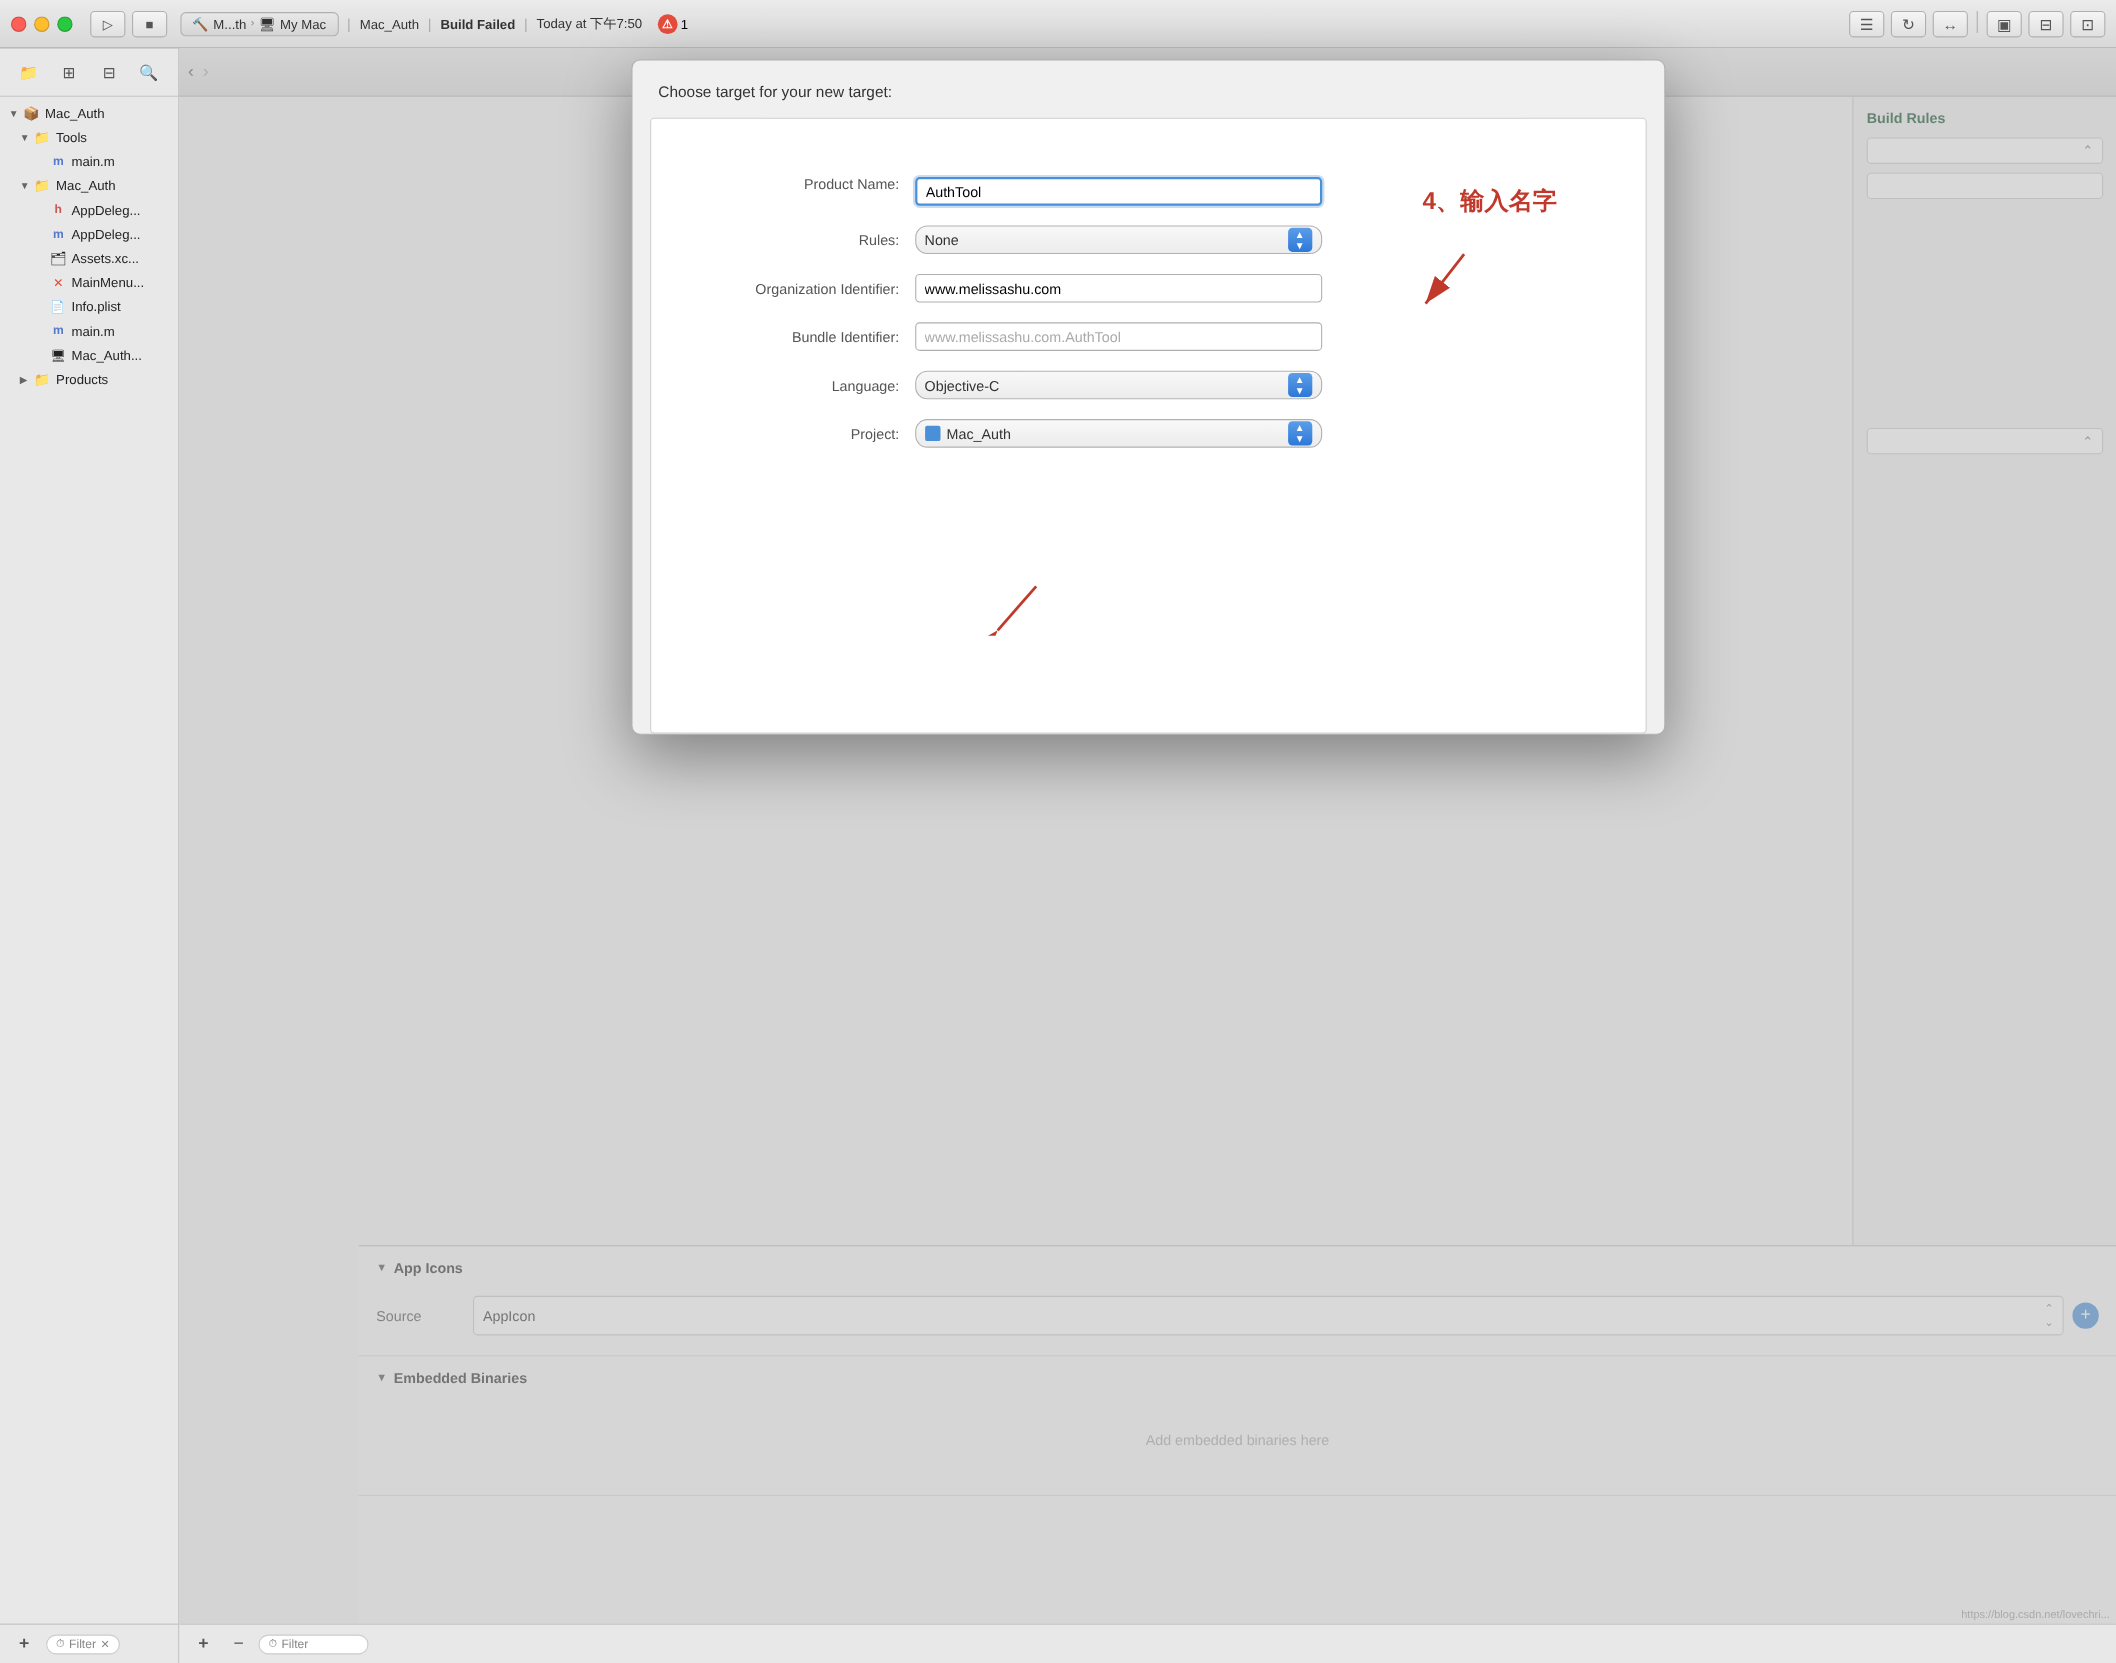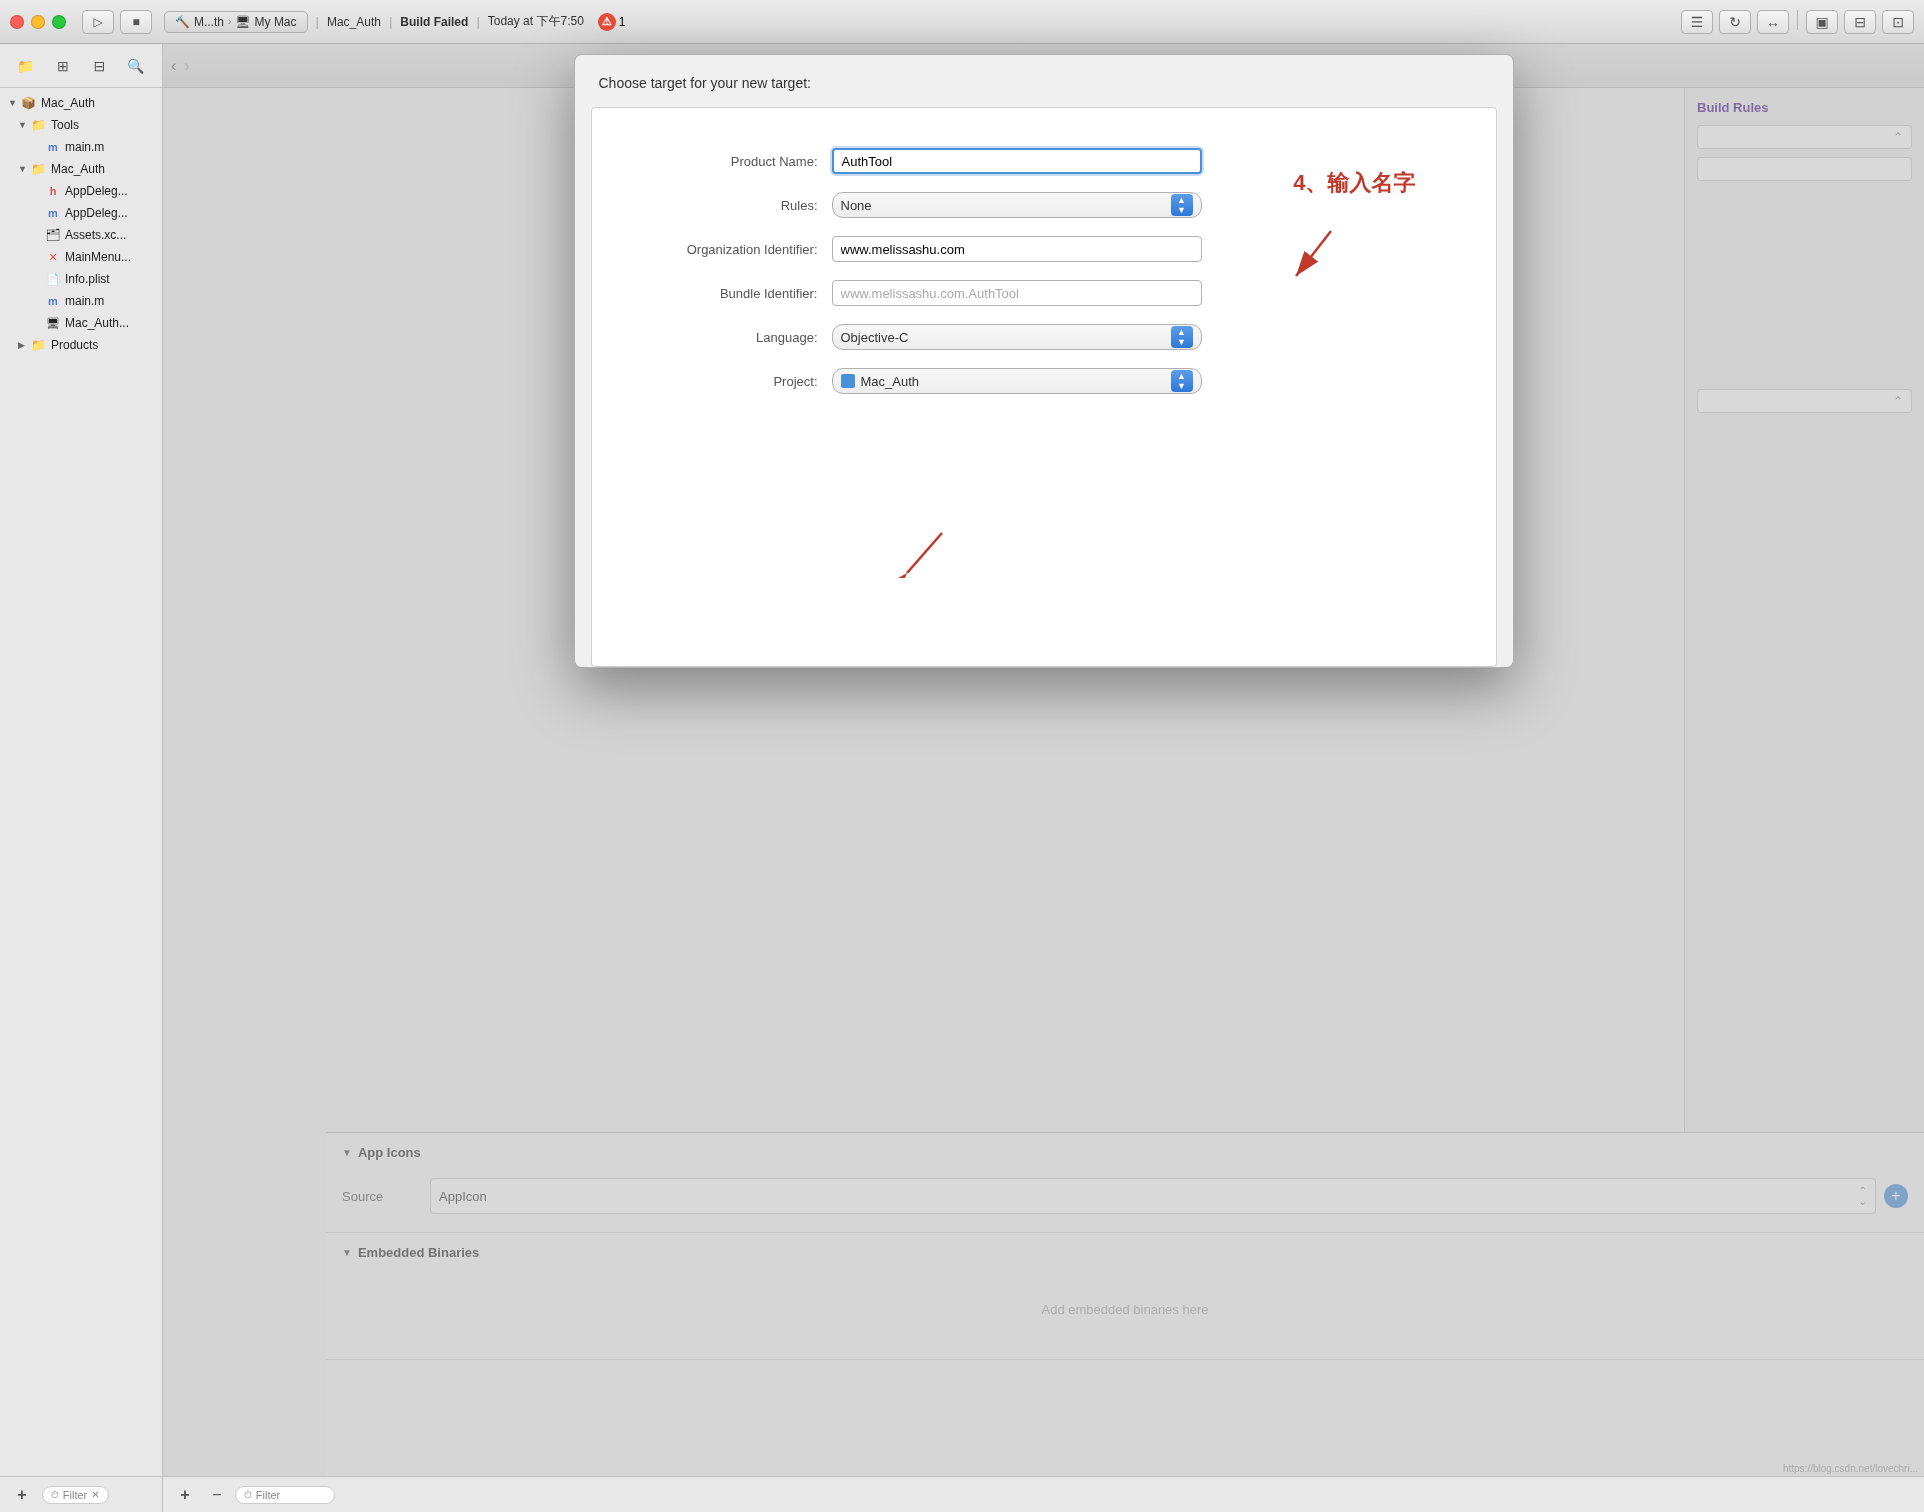--- a/index.html
+++ b/index.html
@@ -269,20 +269,21 @@
       border: 1px solid #b0b0b0;
       border-radius: 4px;
       padding: 0 8px;
       font-size: 13px;
       background: white;
       outline: none;
     }
     .form-input.active {
       border: 2px solid #4a90d9;
       box-shadow: 0 0 0 2px rgba(74,144,217,0.3);
+      margin-top: 13px;
     }
     .form-input.readonly {
       color: #aaa;
       background: white;
     }
     .form-select-wrapper {
       flex: 1;
       max-width: 370px;
       height: 26px;
       border: 1px solid #b0b0b0;
@@ -408,21 +409,21 @@
     }
     .bg-right-panel {
       width: 240px;
       background: #f0f0f0;
       border-left: 1px solid #d0d0d0;
       padding: 12px;
     }
     .bg-right-title {
       font-size: 13px;
       font-weight: 600;
-      color: #4c1d95;
+      color: #14532d;
       margin-bottom: 10px;
     }
     .bg-right-control {
       width: 100%;
       height: 24px;
       background: white;
       border: 1px solid #ccc;
       border-radius: 4px;
       margin-bottom: 8px;
       display: flex;

